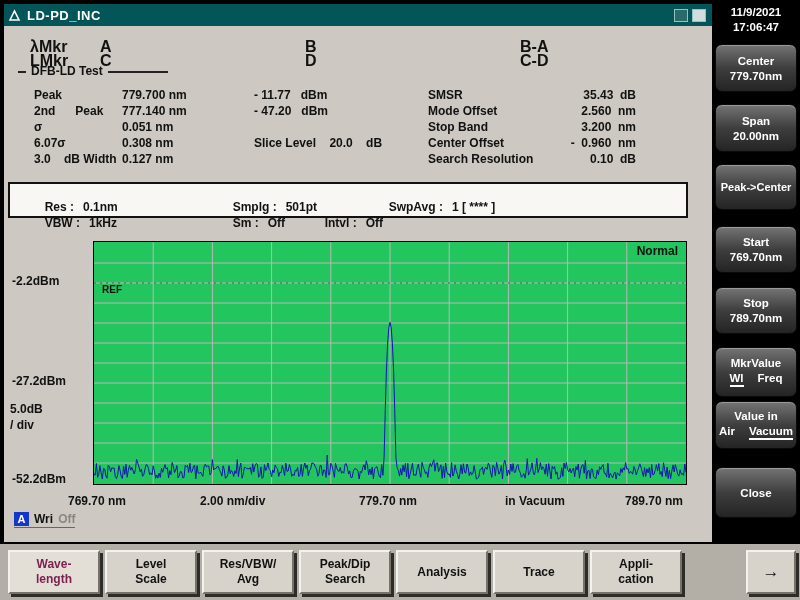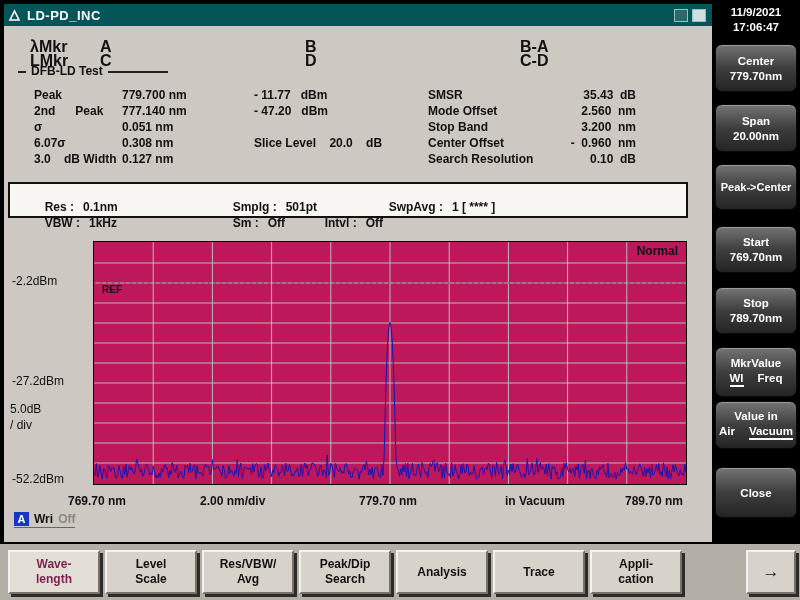--- a/index.html
+++ b/index.html
@@ -30,26 +30,26 @@
   .av2{position:absolute;left:250px;}
   .arl{position:absolute;left:424px;}
   .arv{position:absolute;left:518px;width:114px;text-align:right;}
 
   .settings-box{position:absolute;left:4px;top:178px;width:680px;height:36px;border:2px solid #111;
                 background:#f8f7f3;box-sizing:border-box;}
   .sitem{position:absolute;font-weight:bold;font-size:12px;white-space:pre;}
   .sv{padding-left:9px;text-align:right;}
 
   .plot{position:absolute;left:89px;top:237px;width:592px;height:242px;border:1px solid #000;
-        background:#be185d;}
+        background:#22c55e;}
   .plot svg{position:absolute;left:0;top:0;}
   .normal-lbl{position:absolute;right:8px;top:2px;font-weight:bold;font-size:12px;}
   .ref-lbl{position:absolute;left:8px;top:42px;font-weight:bold;font-size:10px;}
 
-  .ylab{position:absolute;font-weight:normal;font-size:12px;}
+  .ylab{position:absolute;font-weight:bold;font-size:12px;}
   .xlab{position:absolute;font-weight:bold;font-size:12px;top:490px;}
 
   .traceind{position:absolute;left:10px;top:508px;display:flex;align-items:center;gap:5px;
             border-bottom:1px solid #666;padding-bottom:1px;}
   .tbox{background:#1636c8;color:#fff;font-weight:bold;font-size:11px;width:15px;height:14px;
         display:inline-flex;align-items:center;justify-content:center;}
   .twri{font-weight:bold;font-size:12px;}
   .toff{font-weight:bold;font-size:12px;color:#8a8880;}
 
   

